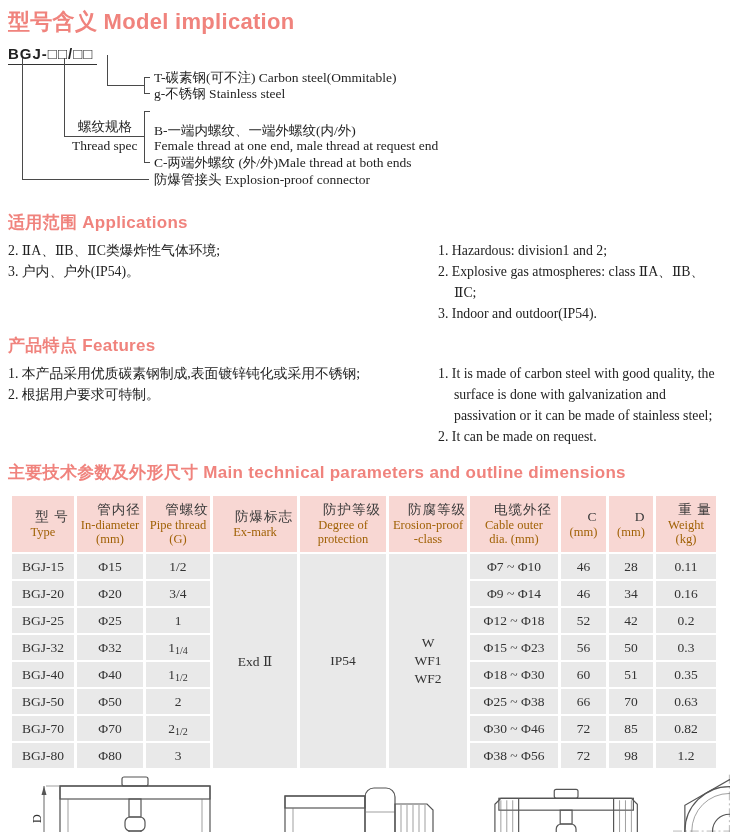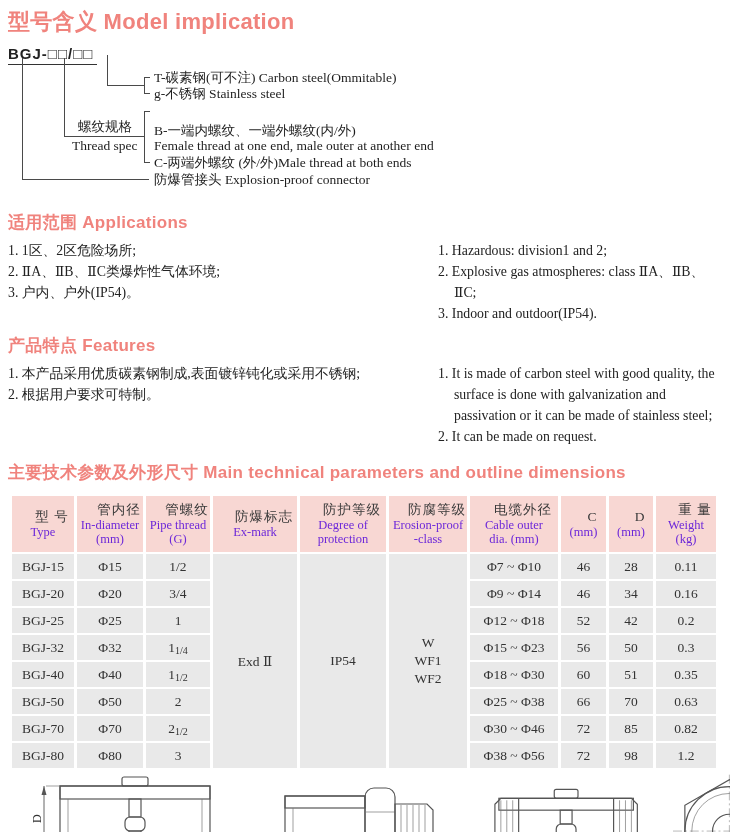--- a/index.html
+++ b/index.html
@@ -27,21 +27,21 @@
   .two-col ul { list-style:none; }
   .col-cn { width:382px; flex:none; }
   .col-en { flex:1;margin-left:48px; }
   .txt-list li { font-size:13.8px; line-height:21px; color:#222; }
   .en-list li { padding-left:16px; text-indent:-16px; }
 
   
   table.params { border-collapse:separate; border-spacing:3px 2px; margin:10px 0 0 1px; table-layout:fixed; }
   table.params th { background:#f8d7d3; font-weight:normal; vertical-align:middle; padding:6px 1px; height:52px; }
   table.params .th-cn { font-size:13.5px; color:#3a3a3a; letter-spacing:1px; line-height:16px;padding-left:18px; }
-  table.params .th-en { font-size:12.5px; color:#6d28d9; white-space:pre-line; line-height:14px; }
+  table.params .th-en { font-size:12.5px; color:#a16207; white-space:pre-line; line-height:14px; }
   table.params td { background:#e9e9e9; text-align:center; vertical-align:middle; font-size:13.5px; color:#333; height:25px; padding:0 2px; }
   table.params td.pre { white-space:pre-line; line-height:18px; }
   .frac { font-size:10px; vertical-align:-2px; }
 
   
   .figures { display:flex; align-items:flex-start; margin-top:4px; }
   figure { text-align:center; }
   .fig-a { margin-left:22px; width:215px; }
   .fig-b { margin-left:32px; width:170px; }
   .fig-c { margin-left:40px; width:300px; }
@@ -72,31 +72,30 @@
     <i class="ln h" style="left:136px;top:48px;width:6px"></i>
     <i class="ln h" style="left:56px;top:91px;width:80px"></i>
     <i class="ln v" style="left:136px;top:66px;height:52px"></i>
     <i class="ln h" style="left:136px;top:66px;width:6px"></i>
     <i class="ln h" style="left:136px;top:117px;width:6px"></i>
     <i class="ln h" style="left:14px;top:134px;width:127px"></i>
 
     <span class="d-txt" style="left:146px;top:25px">T-碳素钢(可不注) Carbon steel(Ommitable)</span>
     <span class="d-txt" style="left:146px;top:41px">g-不锈钢 Stainless steel</span>
     <span class="d-txt" style="left:146px;top:78px">B-一端内螺纹、一端外螺纹(内/外)</span>
-    <span class="d-txt" style="left:146px;top:93px">Female thread at one end, male outer at another end</span>
+    <span class="d-txt" style="left:146px;top:93px">Female thread at one end, male thread at request end</span>
     <span class="d-txt" style="left:146px;top:110px">C-两端外螺纹 (外/外)Male thread at both ends</span>
     <span class="d-small" style="left:70px;top:75px">螺纹规格</span>
     <span class="d-small" style="left:64px;top:94px">Thread spec</span>
     <span class="d-txt" style="left:146px;top:127px">防爆管接头 Explosion-proof   connector</span>
   </div>
 
   <h2 class="sec t2">适用范围  Applications</h2>
   <div class="two-col">
     <ul class="txt-list col-cn">
-        <li>1. 1区、2区危险场所;</li>
         <li>2. ⅡA、ⅡB、ⅡC类爆炸性气体环境;</li>
         <li>3. 户内、户外(IP54)。</li>
       </ul>
     <ul class="txt-list en-list col-en">
         <li>1. Hazardous: division1 and  2;</li>
         <li>2. Explosive gas  atmospheres: class ⅡA、ⅡB、ⅡC;</li>
         <li>3. Indoor and outdoor(IP54).</li>
       </ul>
   </div>
 

